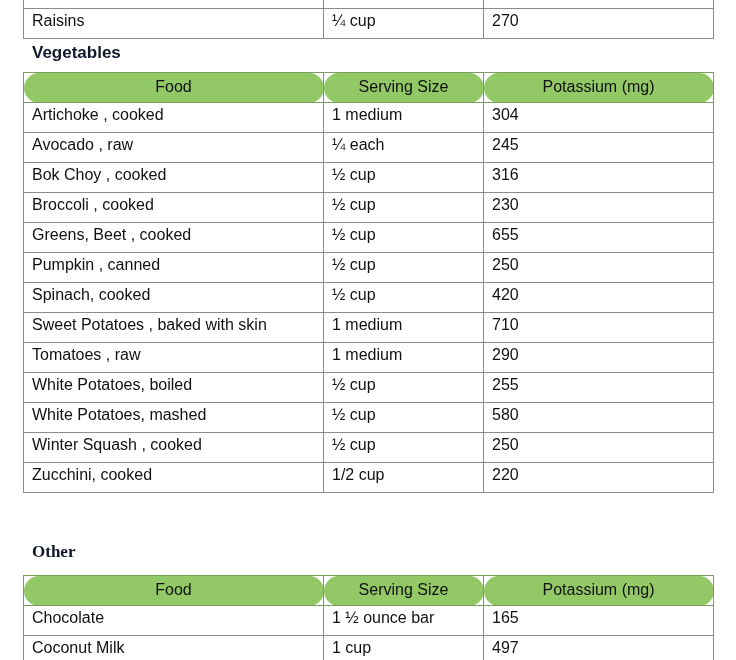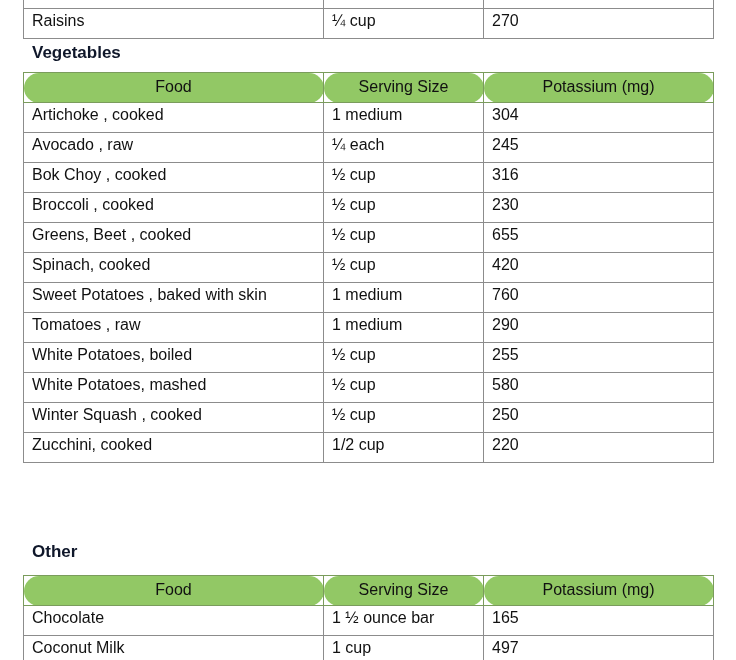--- a/index.html
+++ b/index.html
@@ -122,28 +122,33 @@
           <td>Broccoli  , cooked</td>
           <td>½ cup</td>
           <td>230</td>
         </tr>
       <tr>
           <td>Greens, Beet , cooked</td>
           <td>½ cup</td>
           <td>655</td>
         </tr>
       <tr>
+          <td>Pumpkin  , canned</td>
+          <td>½ cup</td>
+          <td>250</td>
+        </tr>
+      <tr>
           <td>Spinach, cooked</td>
           <td>½ cup</td>
           <td>420</td>
         </tr>
       <tr>
           <td>Sweet Potatoes , baked with skin</td>
           <td>1 medium</td>
-          <td>760</td>
+          <td>710</td>
         </tr>
       <tr>
           <td>Tomatoes  , raw</td>
           <td>1 medium</td>
           <td>290</td>
         </tr>
       <tr>
           <td>White Potatoes, boiled</td>
           <td>½ cup</td>
           <td>255</td>
@@ -159,21 +164,21 @@
           <td>250</td>
         </tr>
       <tr>
           <td>Zucchini, cooked</td>
           <td>1/2 cup</td>
           <td>220</td>
         </tr>
     </tbody>
   </table>
 
-  <div class="section-title" style="top:548px;">Other</div>
+  <div class="section-title" style="top:548px;font-family:Liberation Serif, serif;">Other</div>
 
   <table class="food-table" style="top:581px;">
     <colgroup>
         <col class="c1">
         <col class="c2">
         <col class="c3">
       </colgroup>
     <thead>
       <tr>
         <th>Food</th>

